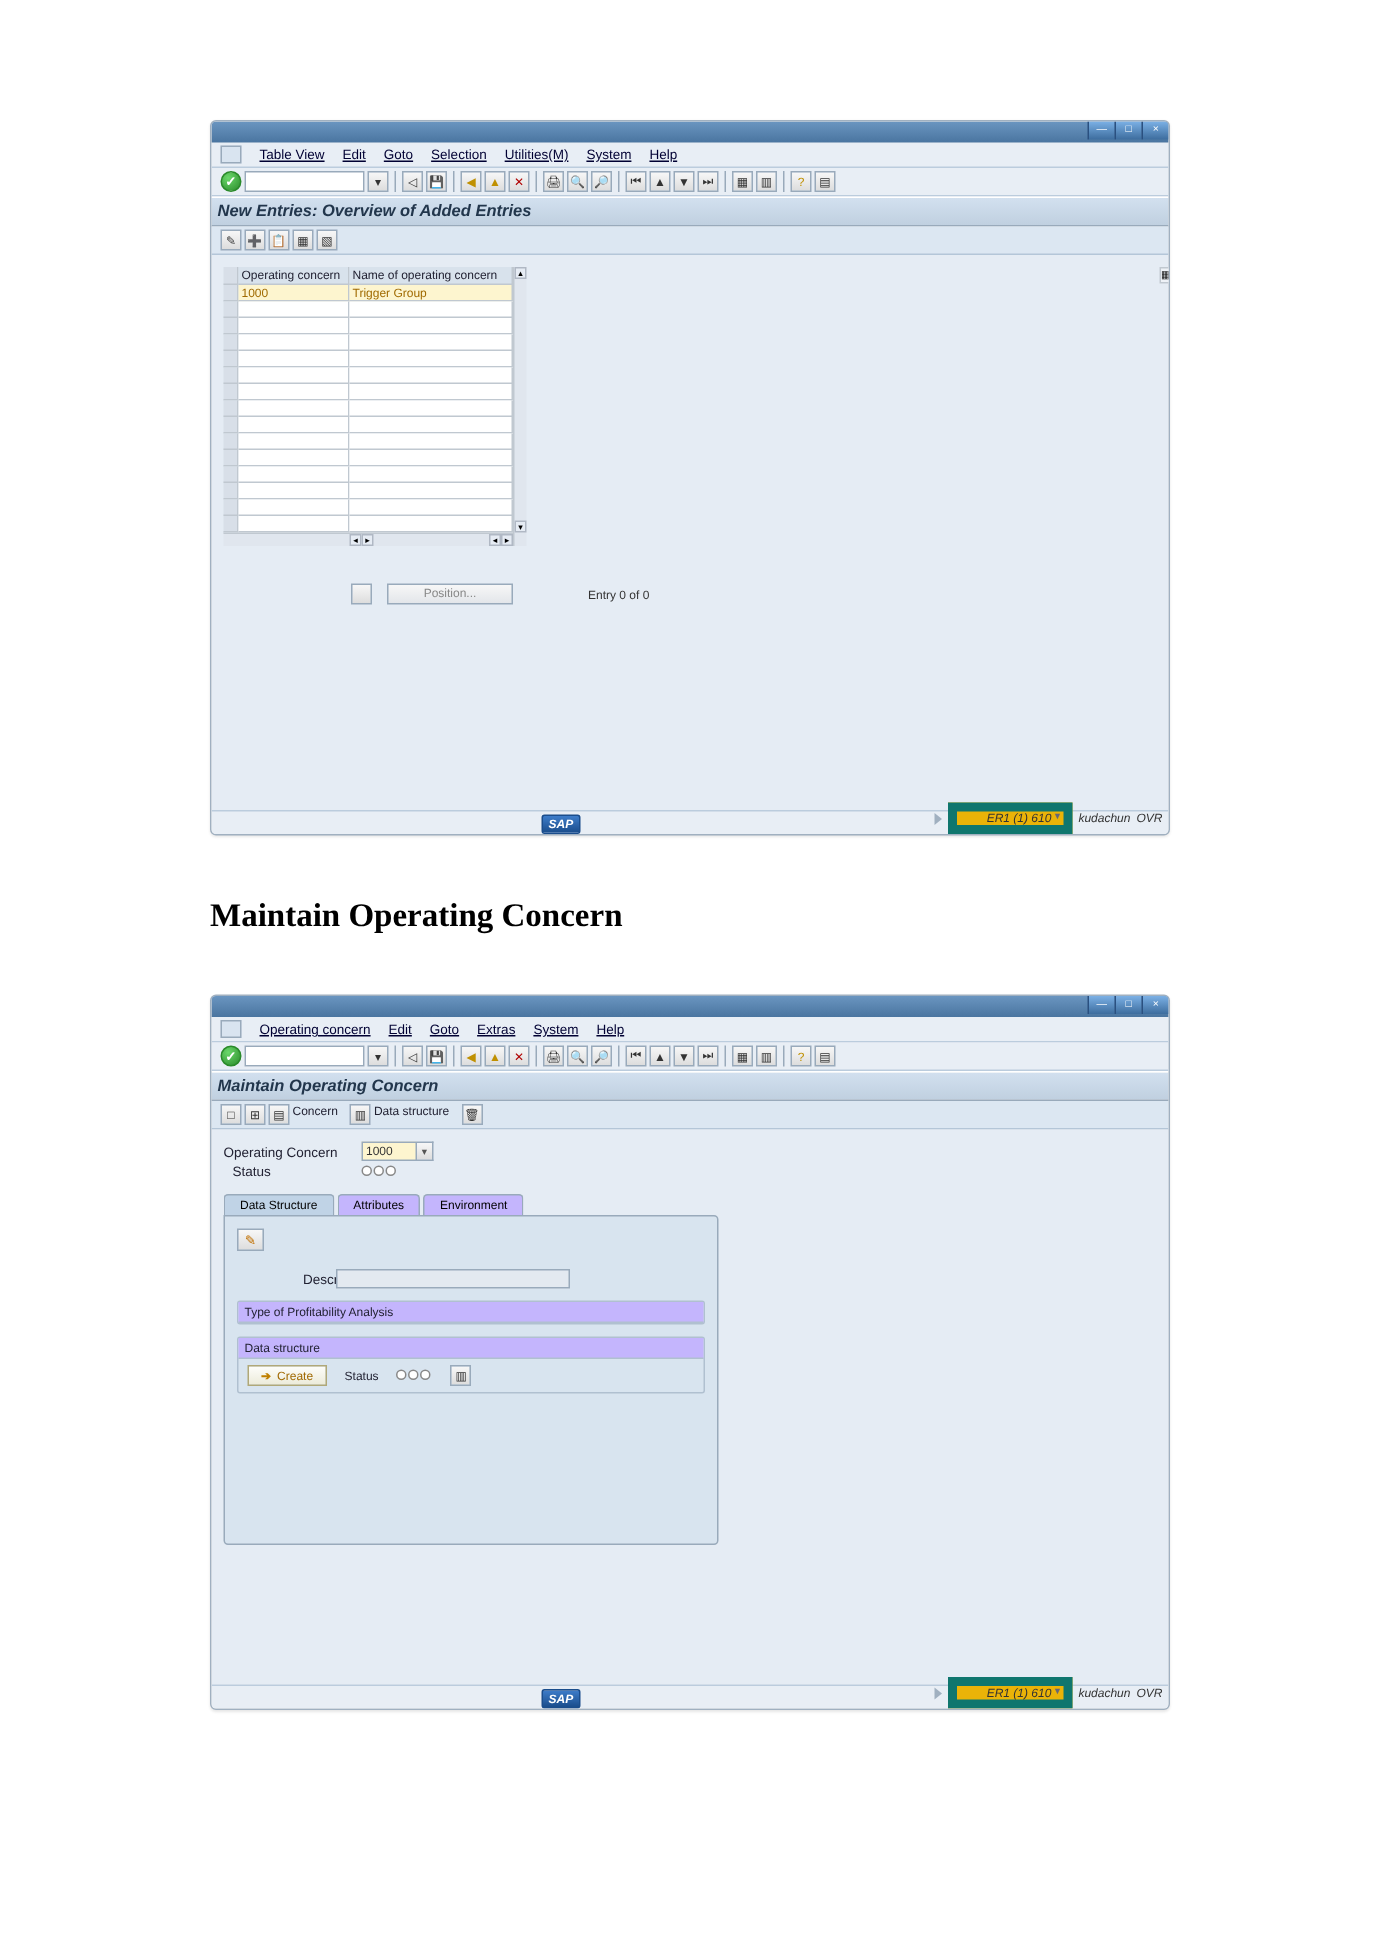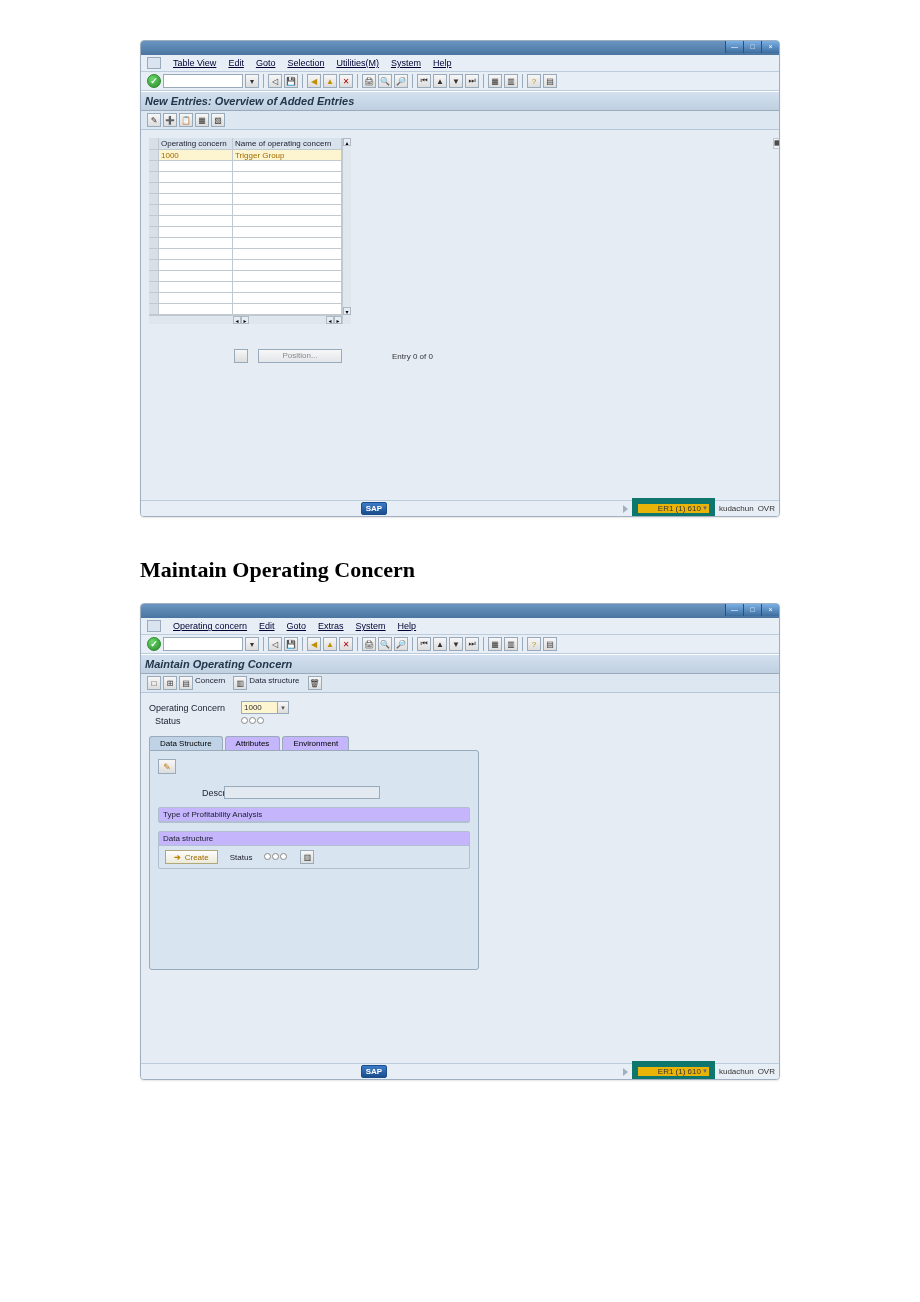--- a/index.html
+++ b/index.html
@@ -1,18 +1,18 @@
 <!DOCTYPE html>
 <html><head>
 <meta charset="utf-8">
 <style>
   * { margin: 0; padding: 0; box-sizing: border-box; }
   body { font-family: Arial, sans-serif; font-size: 10px; background: #fff; width: 920px; }
   .page { padding: 40px 140px 40px 140px; }
-  .sap-window { border: 1px solid #a0b0c0; border-radius: 4px; overflow: hidden; background: #f0f0f0; margin-bottom: 40px; box-shadow: 0 1px 2px rgba(0,0,0,0.1); }
+  .sap-window { border: 1px solid #a0b0c0; border-radius: 4px; overflow: hidden; background: #f0f0f0; margin-bottom: 40px; box-shadow: 0 1px 2px rgba(0,0,0,0.1); margin-top: 40px; }
   .titlebar { background: linear-gradient(#6a95c0,#4a75a0); height: 14px; position: relative; }
   .titlebar .wbtns { position: absolute; right: 0; top: 0; display: flex; }
   .titlebar .wbtn { width: 18px; height: 12px; background: linear-gradient(#7bb0e5,#3d6d9e); border-left: 1px solid #2a5080; color: #fff; font-size: 7px; text-align: center; line-height: 12px; }
   .menubar { background: #e8eef5; padding: 2px 6px; border-bottom: 1px solid #bcd; display: flex; gap: 12px; align-items: center; font-size: 9px; color: #003; }
   .menubar .menu-icon { width: 14px; height: 12px; background: #d9e4f0; border: 1px solid #9ab; display:inline-block;}
   .menubar span.u { text-decoration: underline; text-decoration-color: #003; }
   .stdtoolbar { background: #e8eef5; padding: 2px 6px; border-bottom: 1px solid #bcd; display: flex; align-items: center; gap: 2px; }
   .ok-check { width: 14px; height: 14px; border-radius: 50%; background: radial-gradient(circle at 35% 30%, #6bd86b, #2a8a2a); border: 1px solid #2a8a2a; display:flex;align-items:center;justify-content:center;color:#fff;font-size:9px;font-weight:bold;}
   .cmdfield { width: 80px; height: 14px; background: #fff; border: 1px solid #9ab; }
   .tbtn { width: 14px; height: 14px; background: linear-gradient(#f7f7f7,#ddd); border: 1px solid #9ab; display:inline-flex;align-items:center;justify-content:center;font-size:8px;color:#333;}
@@ -32,21 +32,21 @@
   .alv-vscroll { width: 9px; background:#e0e6ee; border-left:1px solid #c0c8d0; position:relative;}
   .alv-vscroll .ar { position:absolute; left:0; right:0; height:8px; background:#e6ecf4;border:1px solid #b0b8c4; display:flex;align-items:center;justify-content:center;font-size:6px;}
   .alv-vscroll .ar.top{top:0;} .alv-vscroll .ar.bot{bottom:0;}
   .alv-hscroll { height:9px; background:#e0e6ee; border-top:1px solid #c0c8d0; display:flex; }
   .alv-hscroll .spcr{flex:1;}
   .alv-hscroll .arh{width:8px;border:1px solid #b0b8c4;background:#e6ecf4;display:flex;align-items:center;justify-content:center;font-size:6px;}
   .pos-btn { margin-top: 25px; display:flex; align-items:center; gap:10px; margin-left: 85px;}
   .pos-btn .pbtn { width: 84px; height: 14px; background: linear-gradient(#f7f7f7,#e3e6ea); border:1px solid #9ab; font-size:8px; color:#888;text-align:center;line-height:12px;}
   .pos-btn .smallicon{width:14px;height:14px;background:linear-gradient(#f7f7f7,#ddd);border:1px solid #9ab;}
   .entrytxt { font-size: 8px; color:#333;}
-  .statusbar { background:#e8eef5; border-top:1px solid #bcd; height:16px; display:flex; align-items:center; padding:0 4px; font-size:8px; color:#333; gap:20px;}
+  .statusbar { background:#e8eef5; border-top:1px solid #bcd; height:16px; display:flex; align-items:flex-end; padding:0 4px; font-size:8px; color:#333; gap:20px;font-style:italic;}
   .statusbar .sap-logo{margin-left:auto;margin-right:auto; color:#fff;font-weight:bold;font-size:8px;}
   .statusbar .sap-logo span{display:inline-block;padding:1px 4px;background:linear-gradient(#3d7cc9,#1a4d8c);border:1px solid #1a4d8c;border-radius:2px;}
   .statusbar .right{display:flex;align-items:center;gap:4px;}
   .statusbar .tri{width:0;height:0;border-top:4px solid transparent;border-bottom:4px solid transparent;border-left:5px solid #a0b0c0;}
   .statusbar .dd{border:6px solid #0f766e;background:#eab308;padding:0 8px 0 20px;position:relative;}
   .statusbar .dd::after{content:"▼";font-size:6px;position:absolute;right:1px;top:1px;color:#667;}
   
   .content2 { background:#e5ecf4; padding: 6px 8px 8px 8px; min-height:370px;}
   .fld-row { display:flex; align-items:center; gap:6px; font-size:9px; color:#223; margin:2px 0;}
   .fld-row .lbl { width: 86px;}

